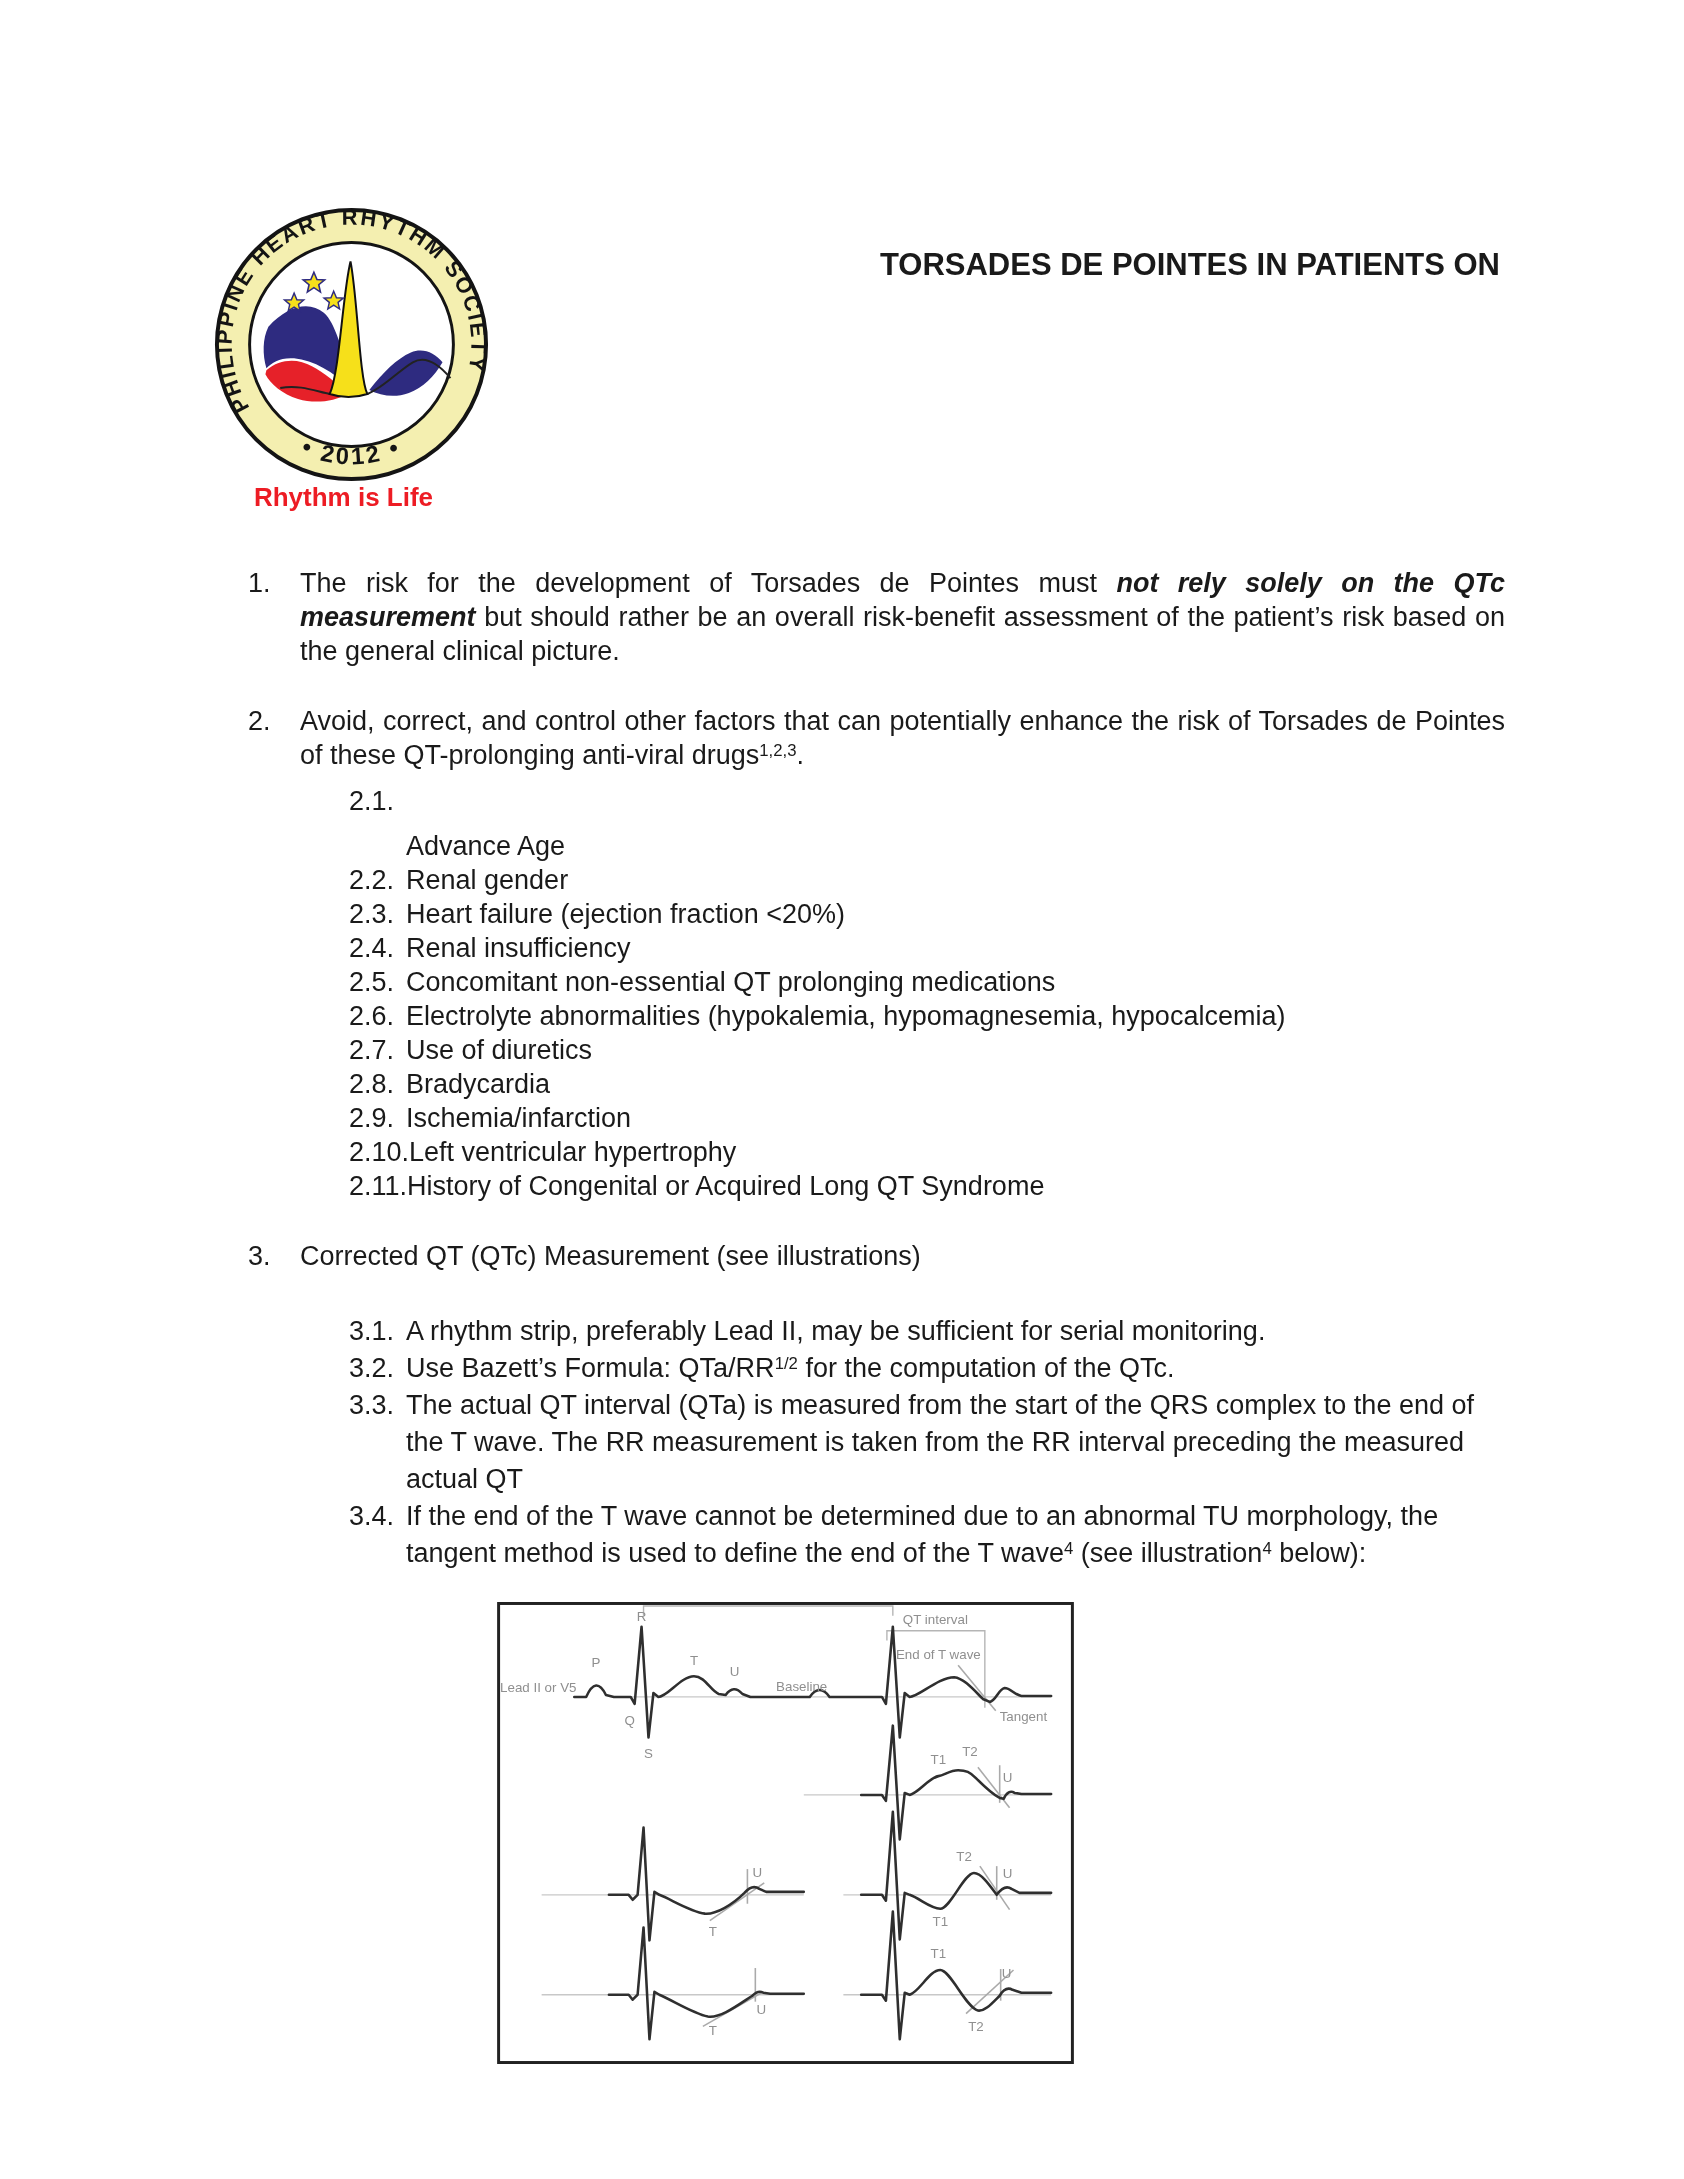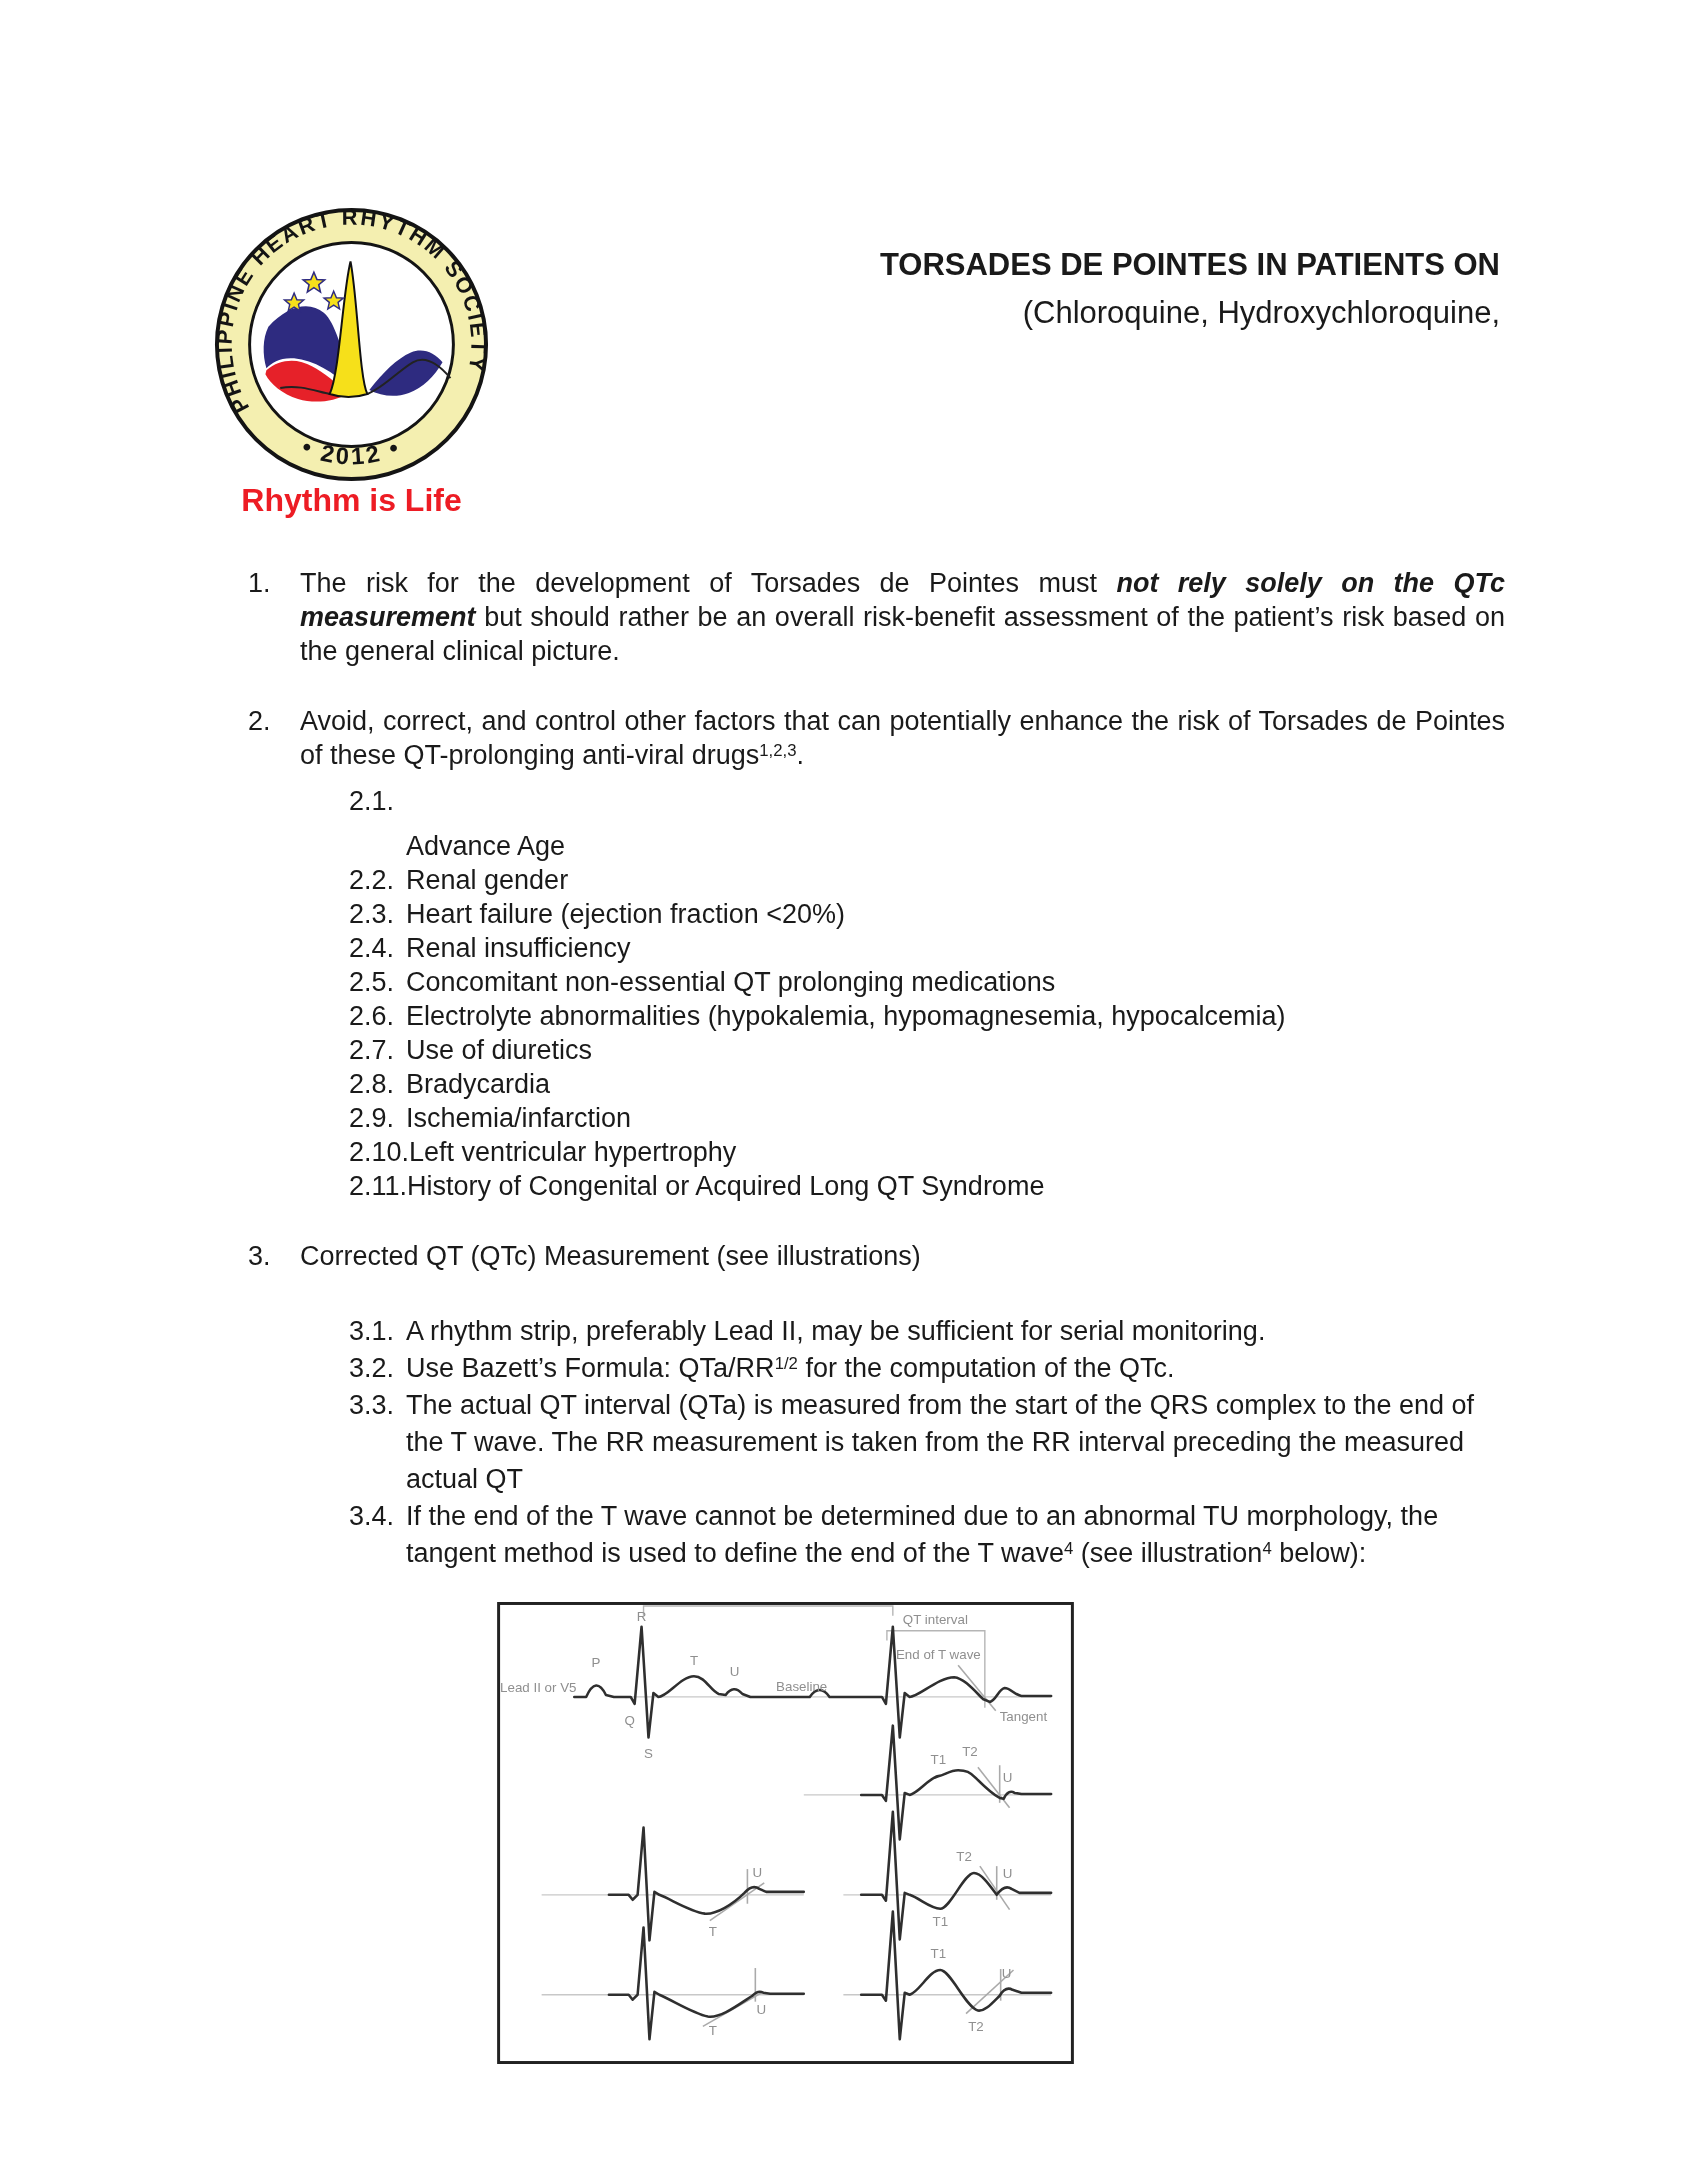--- a/index.html
+++ b/index.html
@@ -8,22 +8,22 @@
     width:1684px;height:2179px;
     background:#ffffff;
     font-family:"Liberation Sans", sans-serif;
     color:#1a1a1a;
     overflow:hidden;
     margin:0 auto;
   }
   
   .logo-wrap{position:absolute;left:211px;top:204px;width:281px;height:281px;}
   .tagline{
-    position:absolute;left:211px;top:482px;width:281px;
-    text-align:center;font-size:32px;font-weight:bold;
+    position:absolute;left:203px;top:482px;width:281px;
+    text-align:center;font-size:26px;font-weight:bold;
   }
   .title-block{
     position:absolute;top:241px;right:184px;width:941px;
     text-align:right;font-size:31px;line-height:48px;
   }
   .title-block .tb{font-weight:bold;}
   
   .content{position:absolute;left:248px;top:552px;width:1257px;font-size:27px;}
   .item{display:flex;margin-top:36px;line-height:34px;}
   .item.first{margin-top:14px;}
@@ -84,21 +84,20 @@
         <path d="M 0 -11 L 3.1 -3.6 L 10.8 -3.3 L 4.9 1.6 L 6.6 9 L 0 4.6 L -6.6 9 L -4.9 1.6 L -10.8 -3.3 L -3.1 -3.6 Z" transform="translate(104,80)"></path>
         <path d="M 0 -11 L 3.1 -3.6 L 10.8 -3.3 L 4.9 1.6 L 6.6 9 L 0 4.6 L -6.6 9 L -4.9 1.6 L -10.8 -3.3 L -3.1 -3.6 Z" transform="translate(84,100) scale(0.9)"></path>
         <path d="M 0 -11 L 3.1 -3.6 L 10.8 -3.3 L 4.9 1.6 L 6.6 9 L 0 4.6 L -6.6 9 L -4.9 1.6 L -10.8 -3.3 L -3.1 -3.6 Z" transform="translate(124,98) scale(0.9)"></path>
       </g>
     </svg>
   </div>
   <div class="tagline" style="color:#ed1c24;">Rhythm is Life</div>
 
   <div class="title-block">
     <div class="tb">TORSADES DE POINTES IN PATIENTS ON</div>
-    <div>(Chloroquine, Hydroxychloroquine,</div>
   </div>
 
   <div class="content">
     <div id="items-root">
         <div class="item first">
           <span class="inum">1.</span>
           <div class="ibody just"><span>The risk for the development of Torsades de Pointes must </span><span class="bi">not rely solely on the QTc measurement</span><span> but should rather be an overall risk-benefit assessment of the patient’s risk based on the general clinical picture.</span></div>
         </div>
         <div class="item">
           <span class="inum">2.</span>

